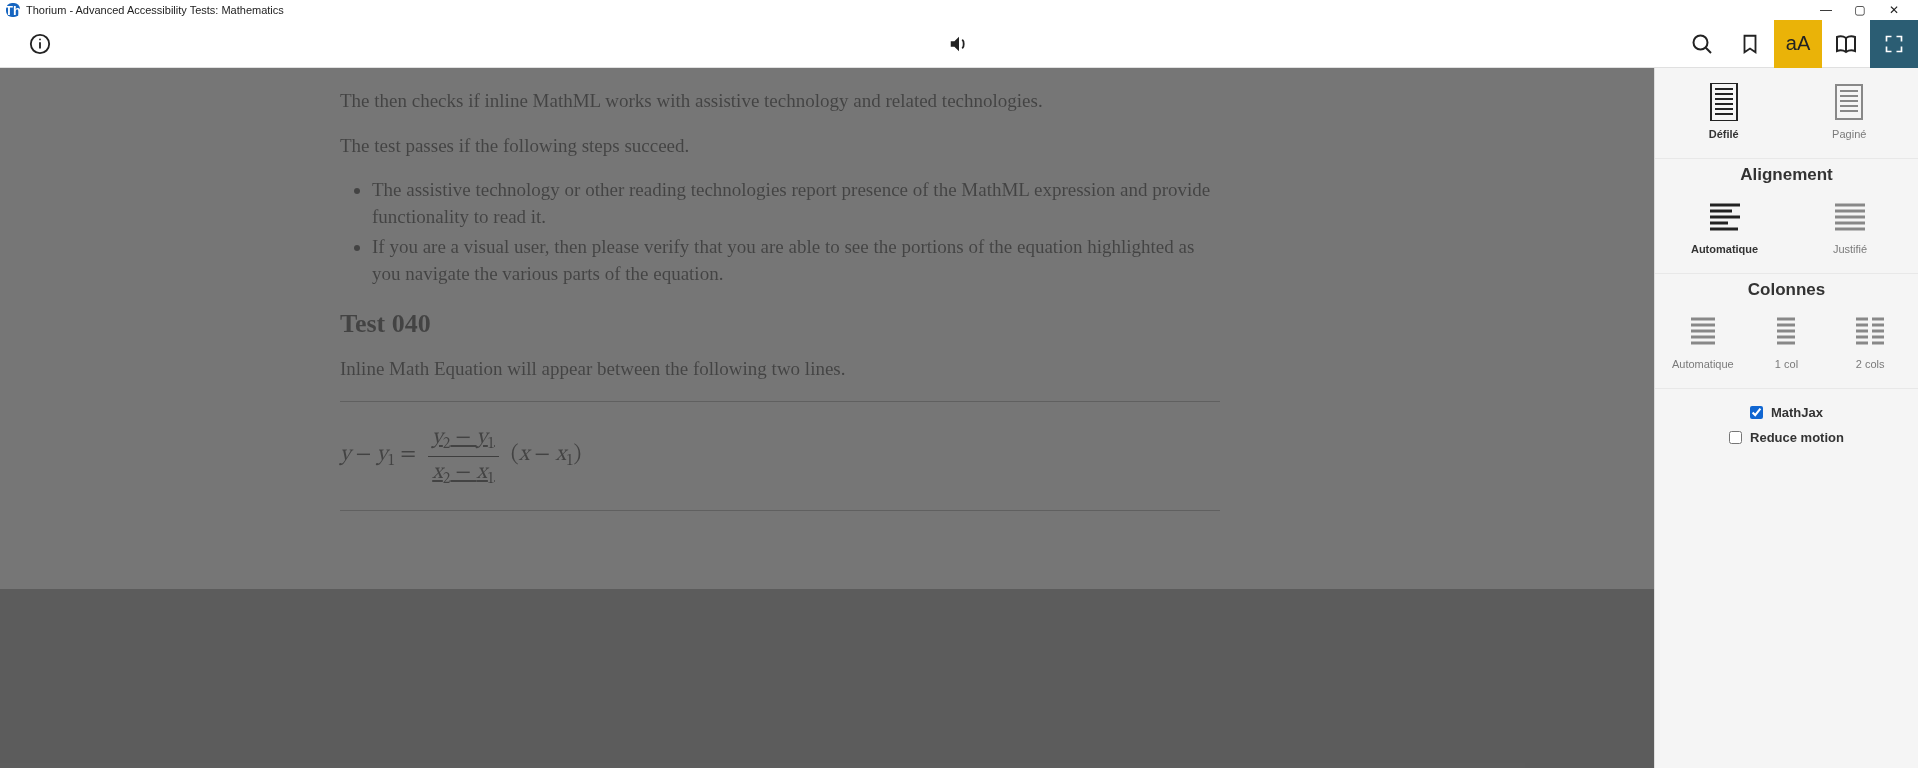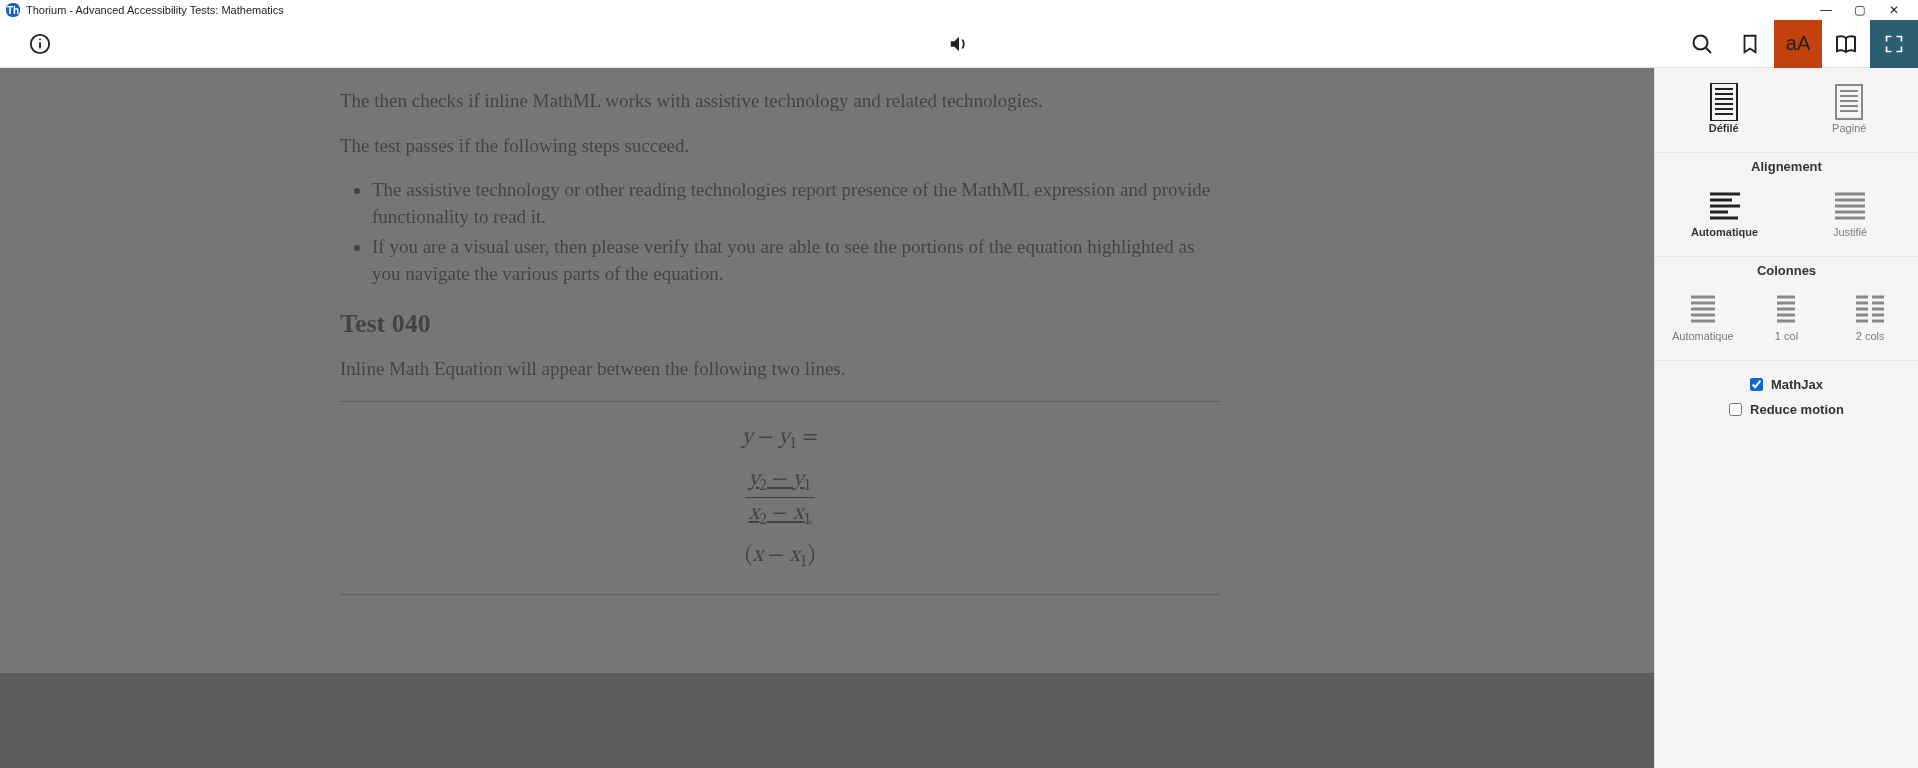--- a/index.html
+++ b/index.html
@@ -16,21 +16,21 @@
   }
   .titlebar .app-icon {
     width: 14px; height: 14px;
     background: #1565c0;
     border-radius: 6px;
     margin-right: 6px;
     display: inline-flex;
     align-items: center;
     justify-content: center;
     color: #fff;
-    font-size: 10px;
+    font-size: 13px;
     font-weight: bold;
   }
   .titlebar .spacer { flex: 1; }
   .win-controls { display: flex; gap: 14px; padding-right: 8px; }
   .win-controls span { font-size: 12px; color: #222; cursor: default; width: 20px; text-align: center; }
 
   .toolbar {
     height: 48px;
     border-bottom: 1px solid #e0e0e0;
     display: flex;
@@ -42,21 +42,21 @@
   .toolbar .center { position: absolute; left: 50%; transform: translateX(-50%); display: flex; align-items: center; }
   .toolbar .right { margin-left: auto; display: flex; align-items: center; height: 100%; }
   .tool-btn {
     width: 48px; height: 48px;
     display: flex;
     align-items: center;
     justify-content: center;
     color: #222;
     cursor: pointer;
   }
-  .tool-btn.active { background: #c2410c; }
+  .tool-btn.active { background: #eab308; }
   .tool-btn.fs { background: #2b5d73; color: #fff; }
   .tool-btn .aa { font-family: "Segoe UI", sans-serif; font-size: 20px; }
 
   .main {
     display: flex;
     height: calc(100% - 68px);
     width: 100%;
   }
 
   .reader-area {
@@ -82,51 +82,51 @@
     background: rgba(80,80,80,0.78);
     pointer-events: none;
     z-index: 2;
   }
   .page-inner { position: relative; z-index: 1; background:#fff; padding: 6px 0 40px 0;}
   .page-content p { margin: 6px 0 18px 0; }
   .page-content ul { margin: 6px 0 2px 0; padding-left: 32px; }
   .page-content li { margin: 4px 0; }
   .page-content h2 { font-size: 26px; font-weight: 700; margin: 18px 0 14px 0; }
   .eq-sep { border: none; border-top: 1px solid #999; margin: 14px 0; width: 100%; }
-  .equation { font-family: "Cambria Math", "STIX Two Math", Georgia, serif; font-size: 22px; display: flex; align-items: center; gap: 8px; padding: 6px 0; flex-direction: column; }
+  .equation { font-family: "Cambria Math", "STIX Two Math", Georgia, serif; font-size: 22px; display: flex; align-items: center; gap: 8px; padding: 6px 0; }
   .frac { display: inline-flex; flex-direction: column; align-items: center; margin: 0 4px; text-decoration: underline; }
   .frac .num, .frac .den { padding: 0 4px; }
   .frac .bar { width: 100%; border-top: 1.3px solid #000; }
   .sub { font-size: 0.7em; vertical-align: sub; }
 
   .sidebar {
     width: 264px;
     background: #f5f5f5;
     border-left: 1px solid #ddd;
     overflow-y: auto;
     padding: 4px 0 18px 0;
     font-size: 12px;
     color: #333;
   }
   .option-group {
     padding: 6px 10px 18px 10px;
     border-bottom: 1px solid #e8e8e8;
   }
   .option-group.no-title { padding-top: 10px; }
-  .group-title { text-align: center; font-size: 13px; font-weight: 600; margin-bottom: 12px; color: #333; }
+  .group-title { text-align: center; font-size: 17px; font-weight: 600; margin-bottom: 12px; color: #333; }
   .option-row {
     display: flex;
     justify-content: space-around;
     gap: 8px;
   }
   .option-item {
     display: flex;
     flex-direction: column;
     align-items: center;
-    gap: 0;
+    gap: 6px;
     cursor: pointer;
     min-width: 64px;
   }
   .option-item .visual {
     width: 40px; height: 40px;
     display: flex;
     align-items: center;
     justify-content: center;
   }
   .option-item .label {

